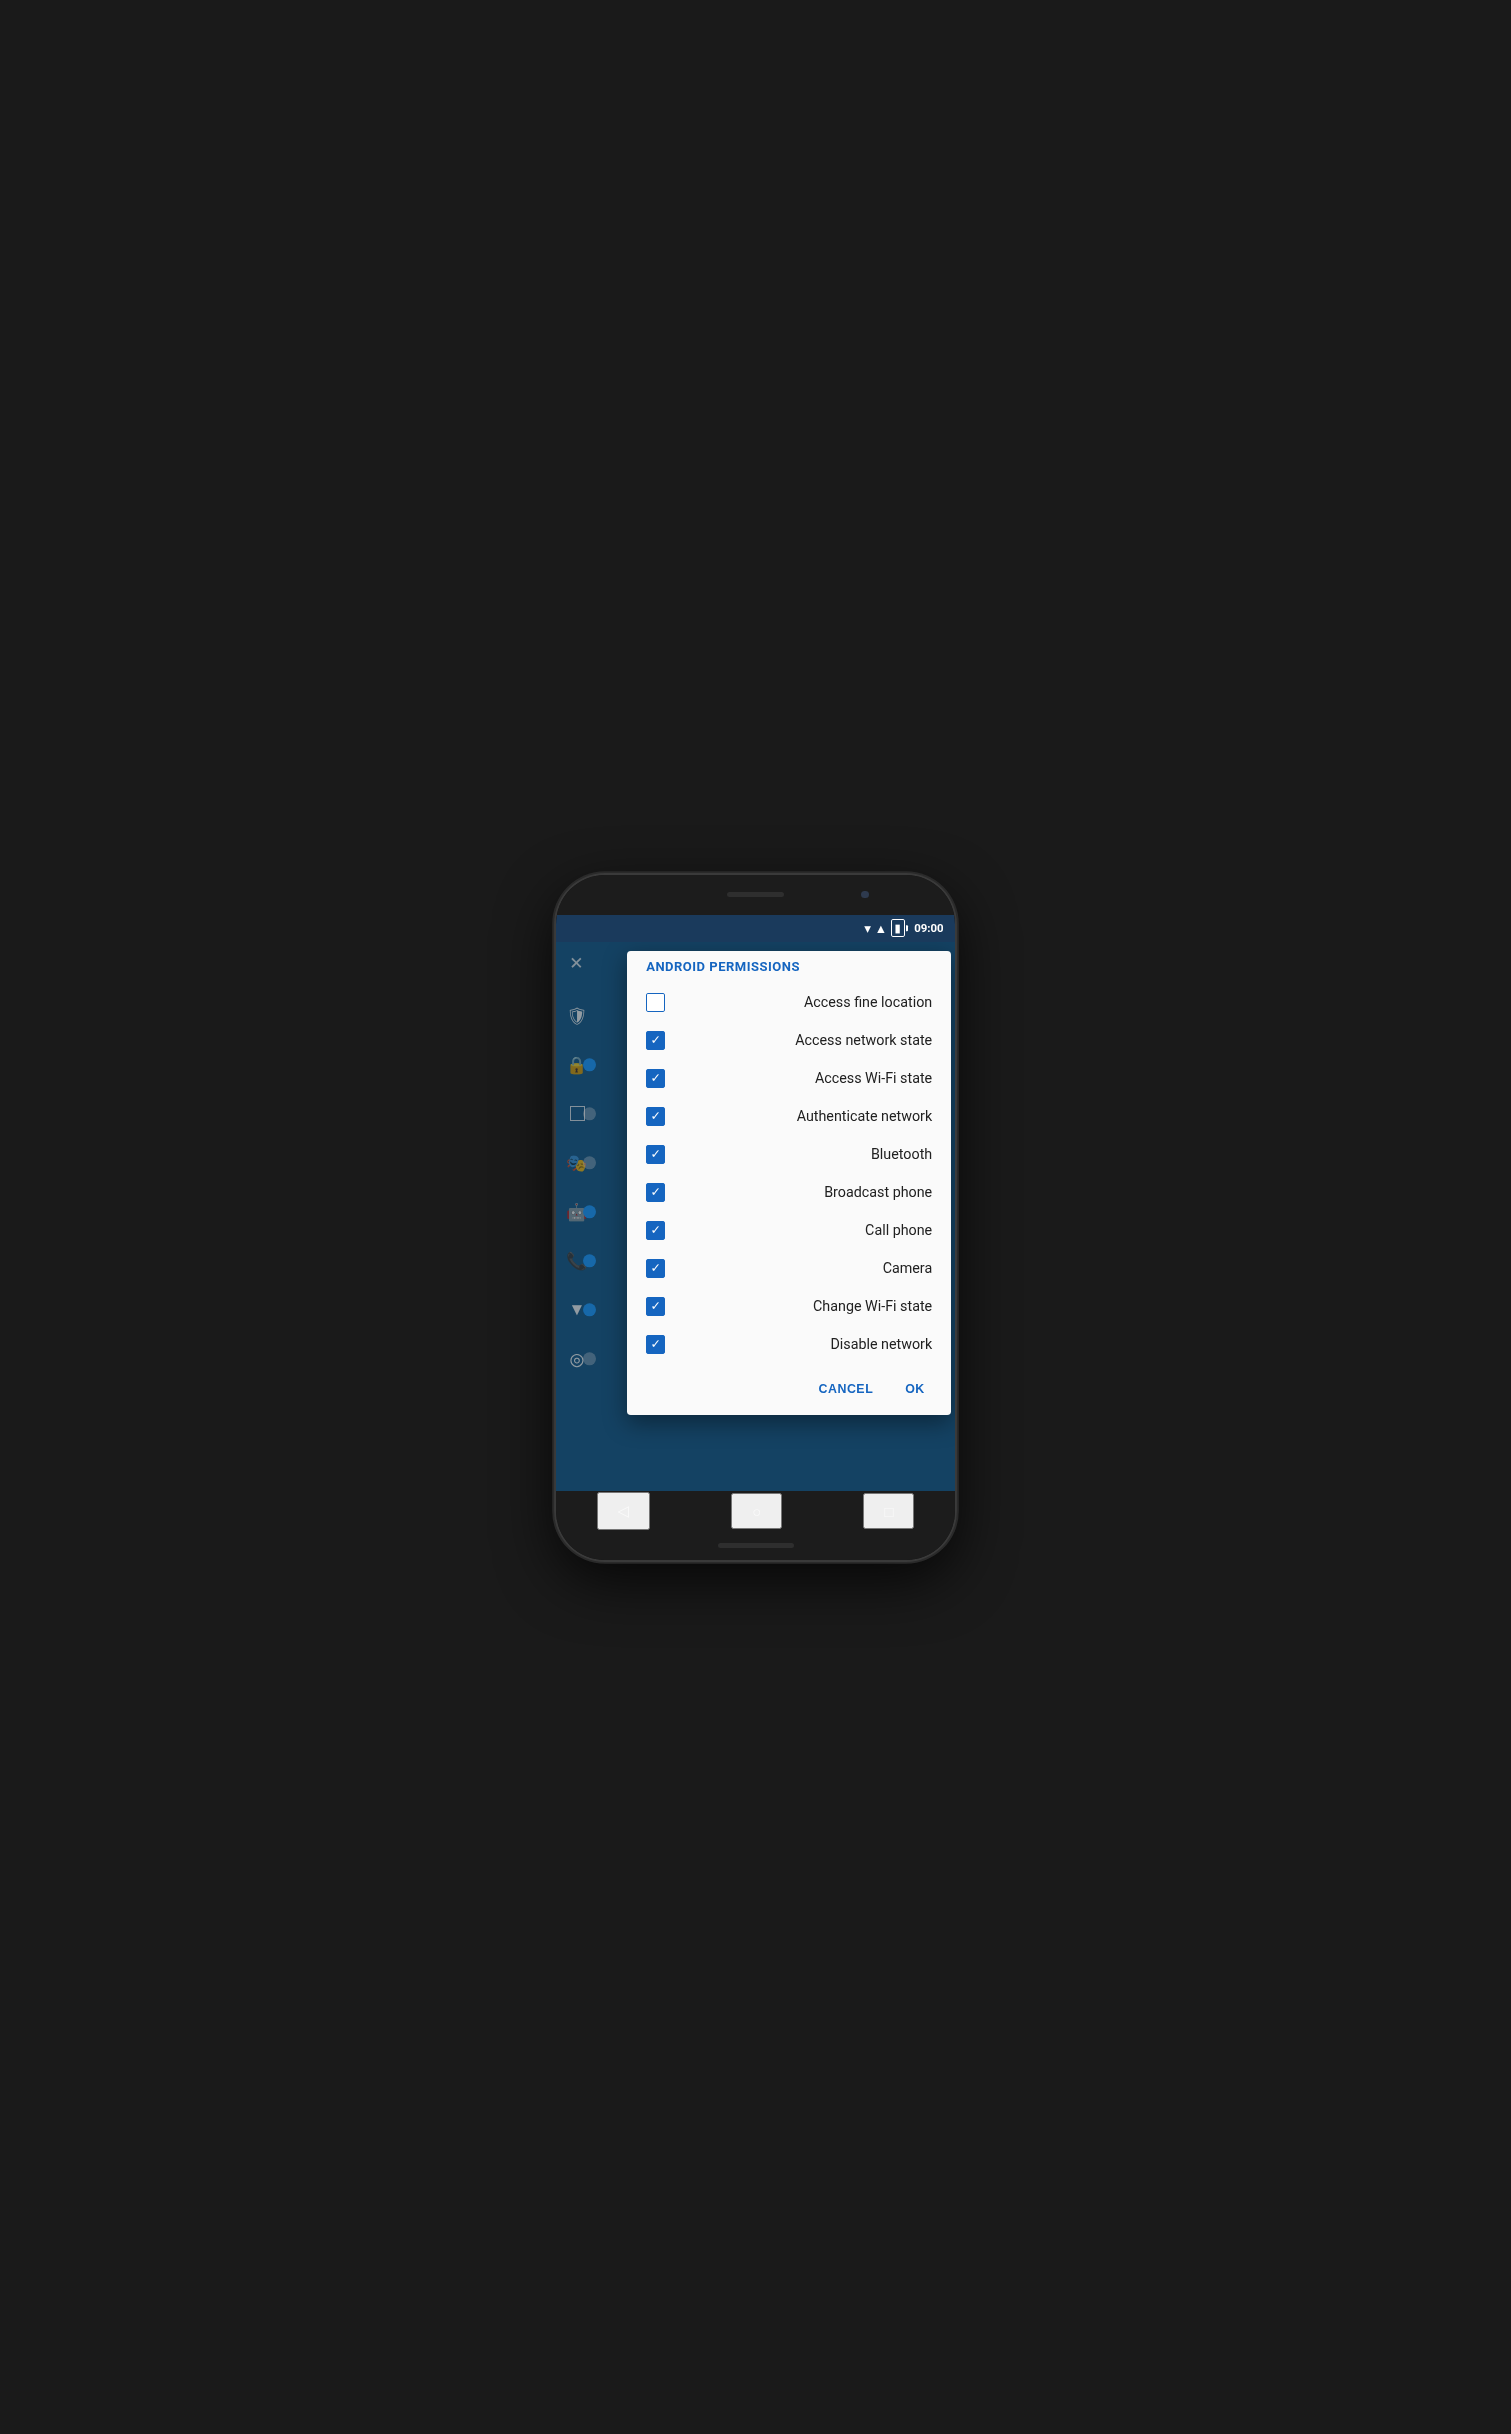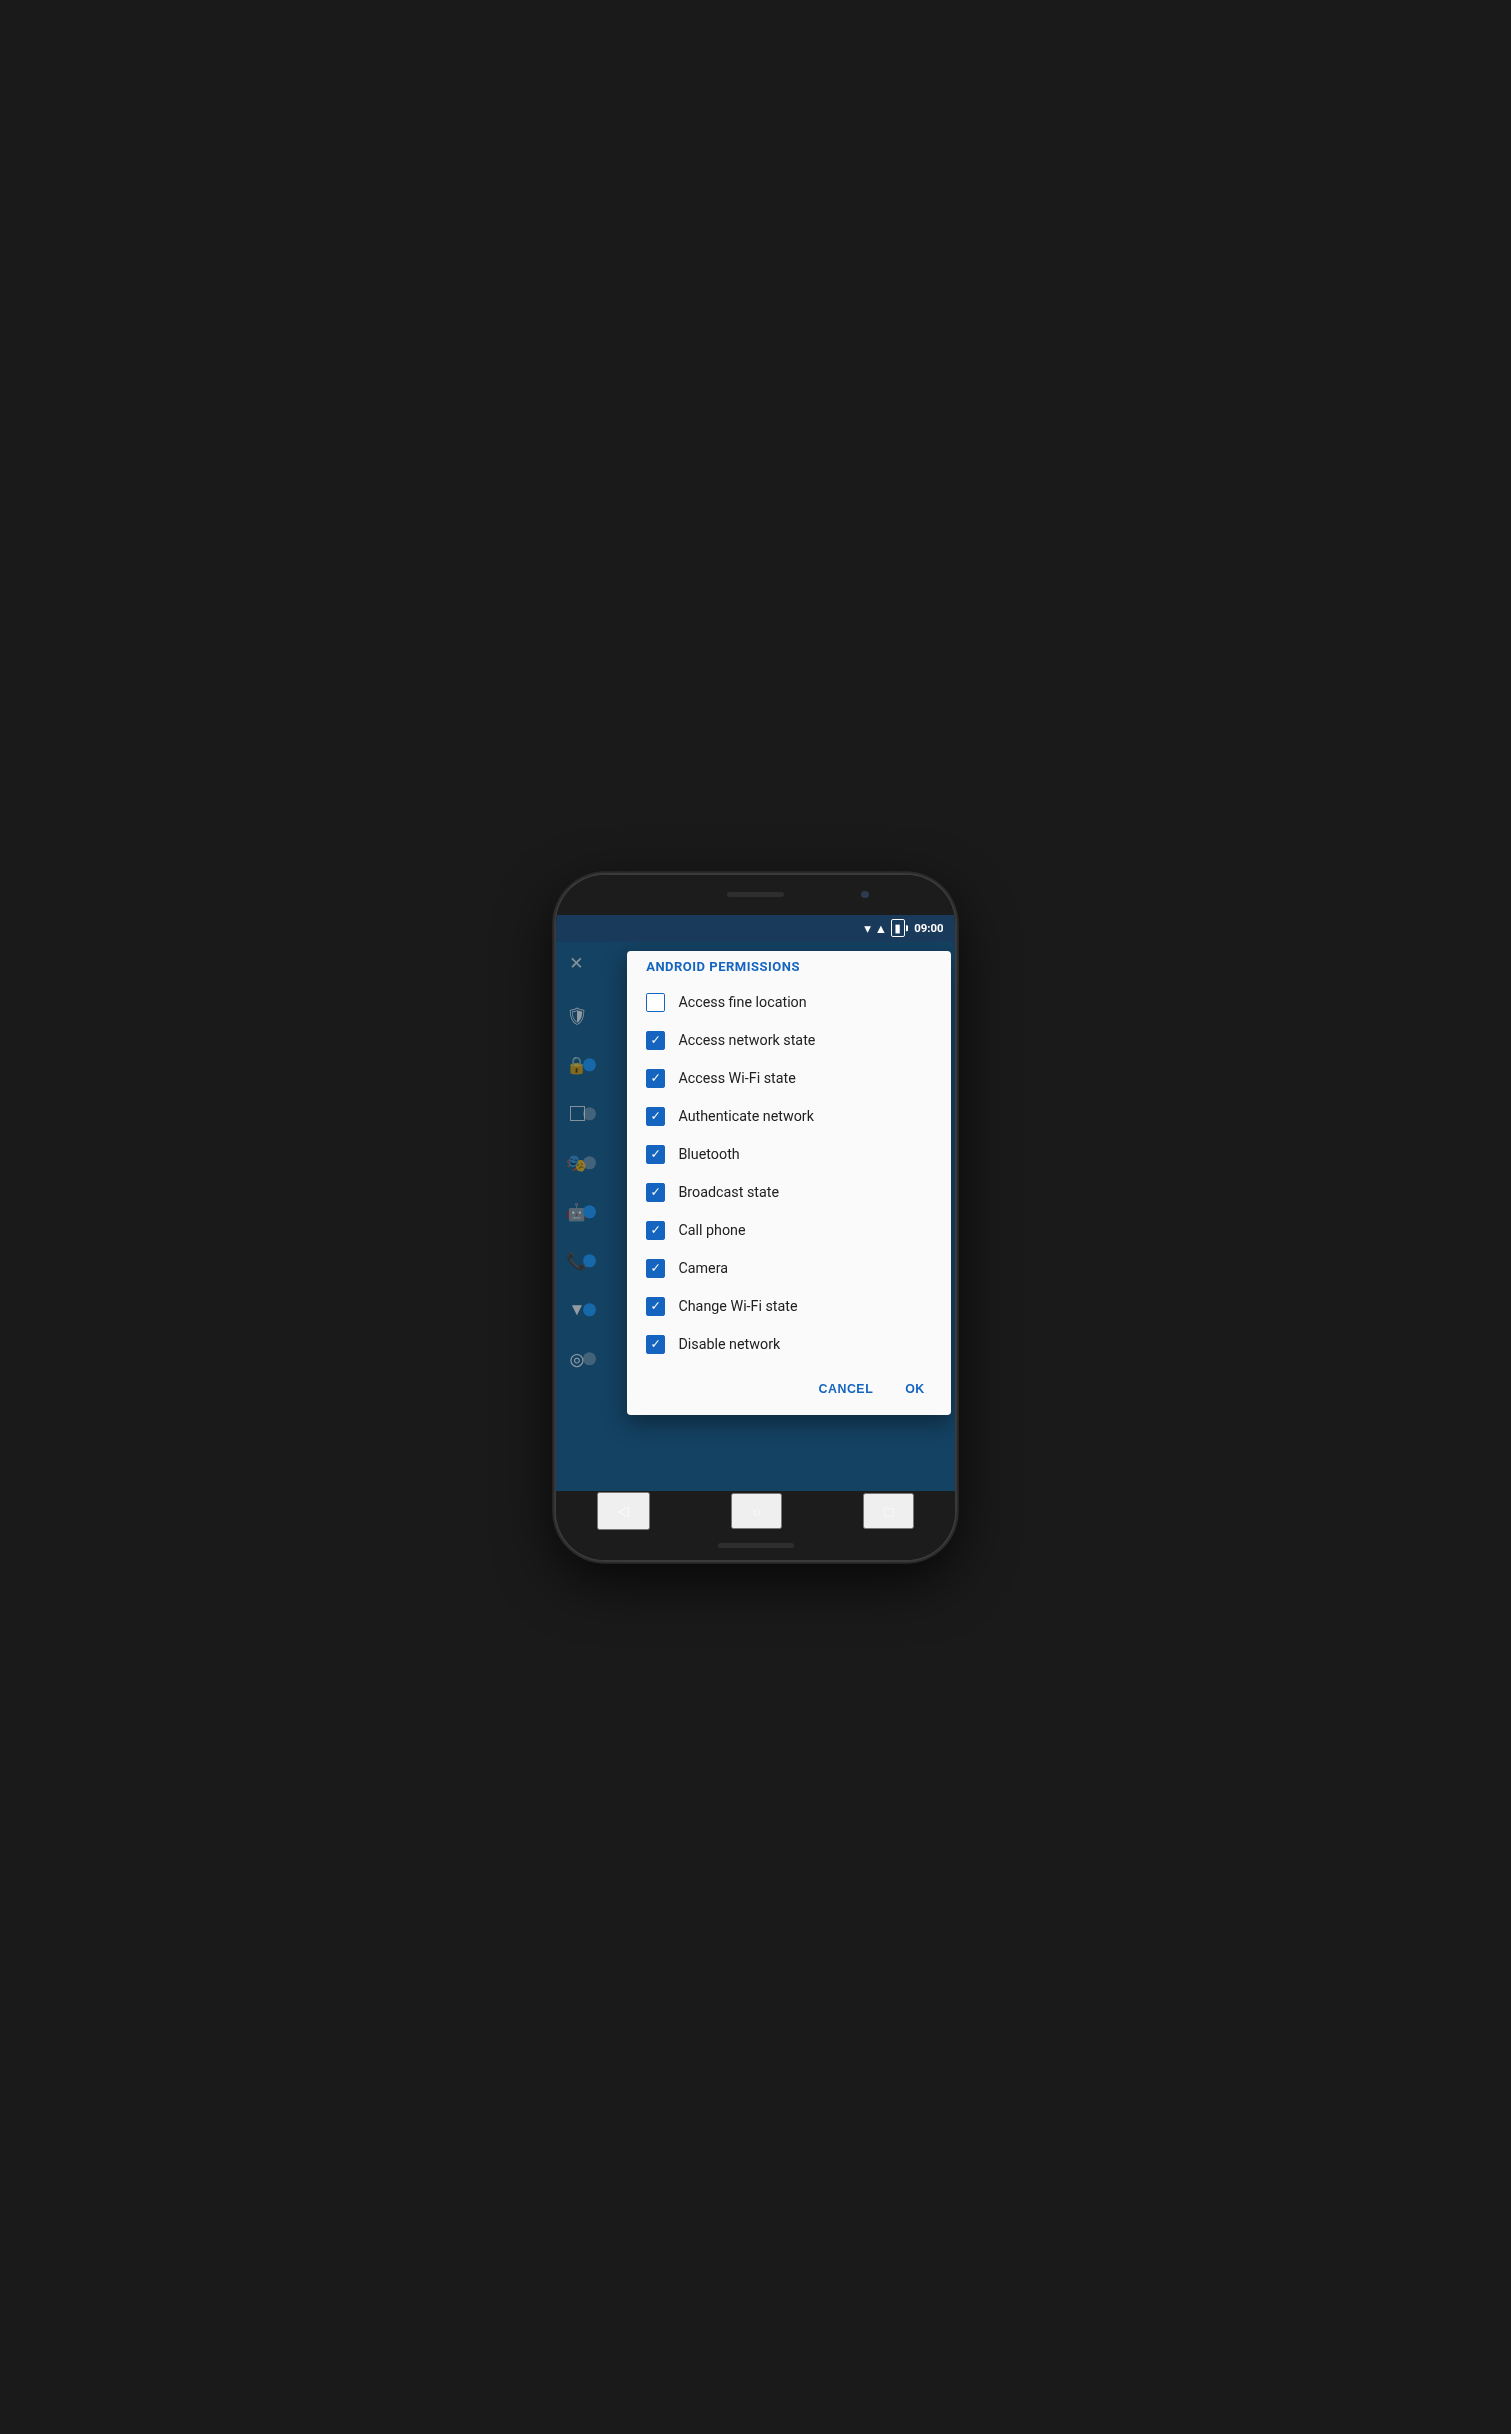--- a/index.html
+++ b/index.html
@@ -265,20 +265,21 @@
       overflow-y: auto;
       padding: 3.8px 0;
     }
 
     .permission-item {
       display: flex;
       align-items: center;
       padding: 9.5px 19px;
       gap: 13.3px;
       cursor: pointer;
+      justify-content: space-between;
     }
 
     .checkbox {
       width: 19px;
       height: 19px;
       border: 1.9px solid #1565c0;
       border-radius: 1.9px;
       display: flex;
       align-items: center;
       justify-content: center;
@@ -451,21 +452,21 @@
                 <div class="permission-item">
                   <div class="checkbox checked">
                     <span class="checkmark">✓</span>
                   </div>
                   <span class="permission-label">Bluetooth</span>
                 </div>
                 <div class="permission-item">
                   <div class="checkbox checked">
                     <span class="checkmark">✓</span>
                   </div>
-                  <span class="permission-label">Broadcast state</span>
+                  <span class="permission-label">Broadcast phone</span>
                 </div>
                 <div class="permission-item">
                   <div class="checkbox checked">
                     <span class="checkmark">✓</span>
                   </div>
                   <span class="permission-label">Call phone</span>
                 </div>
                 <div class="permission-item">
                   <div class="checkbox checked">
                     <span class="checkmark">✓</span>

